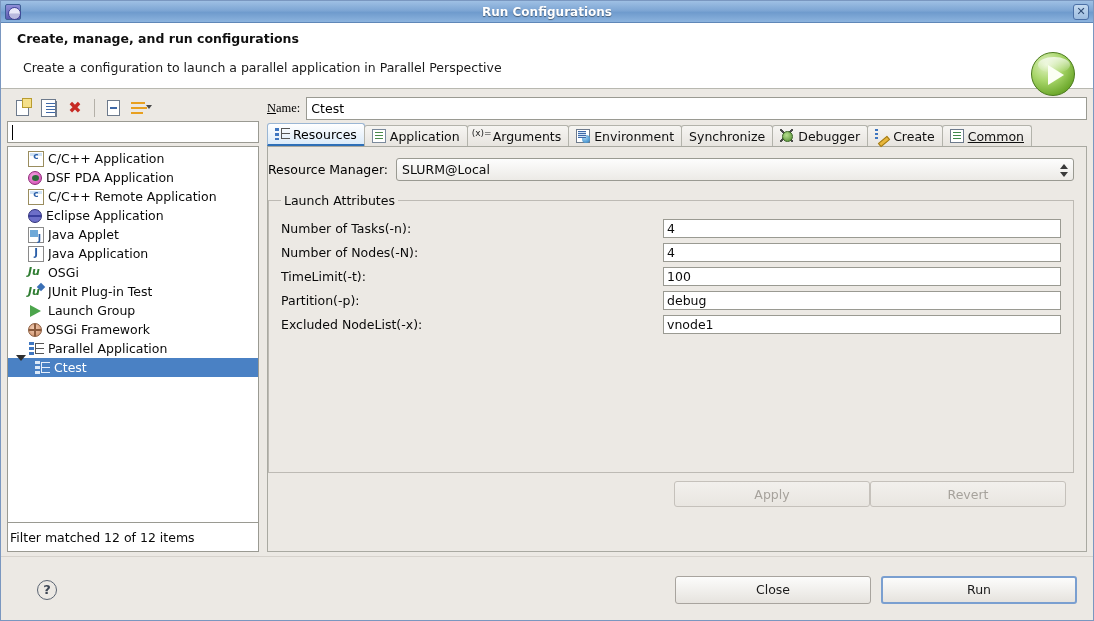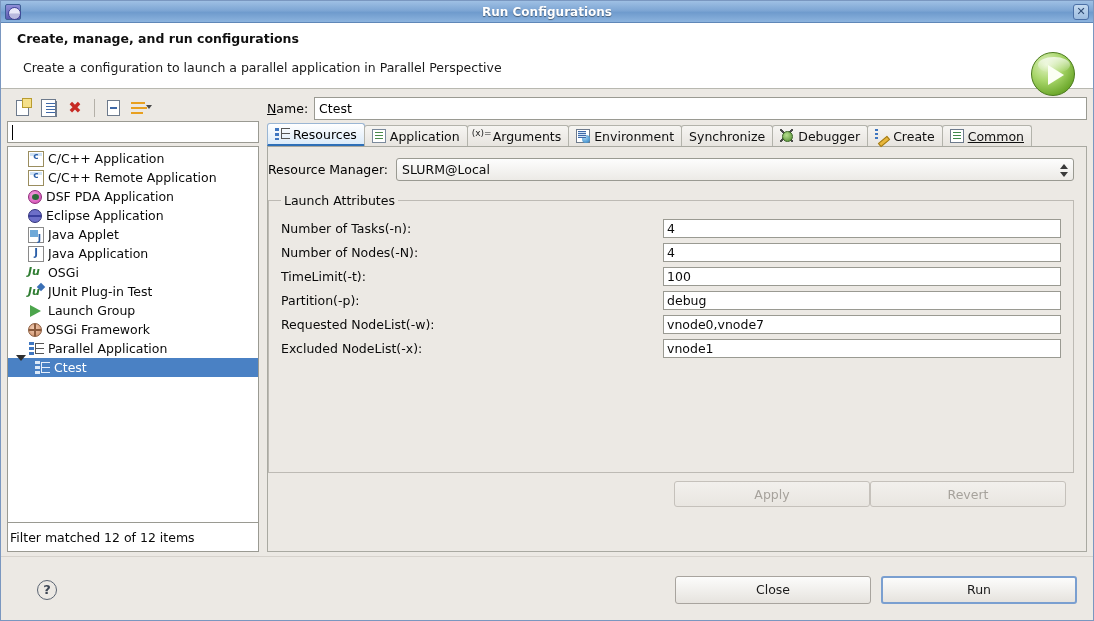--- a/index.html
+++ b/index.html
@@ -243,21 +243,21 @@
     background: #ffffff;
     display: flex; align-items: center;
     padding-left: 2px;
     font-size: 12.5px; color: #0a0a0a;
   }
 
   
   #right { flex: 1; margin-left: 8px; display: flex; flex-direction: column; }
 
   #name-row { display: flex; align-items: center; height: 26px; margin-bottom: 4px; }
-  #name-row .lbl { font-size: 12.5px; margin-right: 6px; }
+  #name-row .lbl { font-size: 12.5px; margin-right: 6px; font-family: Liberation Serif, serif; }
   #name-input {
     flex: 1; height: 23px;
     border: 1px solid #9a9a92; background: #ffffff;
     font-size: 12.5px; padding: 0 4px; line-height: 21px;
   }
 
   #tabstrip {
     display: flex; align-items: flex-end;
     height: 22px;
     border-bottom: 1px solid #a9a9a1;
@@ -452,27 +452,27 @@
       <div id="filter-input"></div>
 
       <div id="tree">
         <div class="tree-row">
           <span class="tw"></span>
           <span class="tree-ico ic-cpp"></span>
           <span class="tree-label">C/C++ Application</span>
         </div>
         <div class="tree-row">
           <span class="tw"></span>
+          <span class="tree-ico ic-dsf"></span>
+          <span class="tree-label">DSF PDA Application</span>
+        </div>
+        <div class="tree-row">
+          <span class="tw"></span>
           <span class="tree-ico ic-cpp"></span>
           <span class="tree-label">C/C++ Remote Application</span>
-        </div>
-        <div class="tree-row">
-          <span class="tw"></span>
-          <span class="tree-ico ic-dsf"></span>
-          <span class="tree-label">DSF PDA Application</span>
         </div>
         <div class="tree-row">
           <span class="tw"></span>
           <span class="tree-ico ic-eclipse"></span>
           <span class="tree-label">Eclipse Application</span>
         </div>
         <div class="tree-row">
           <span class="tw"></span>
           <span class="tree-ico ic-japplet"></span>
           <span class="tree-label">Java Applet</span>
@@ -580,24 +580,20 @@
             <span class="a-label">Number of Nodes(-N):</span>
             <div class="a-input">4</div>
           </div>
           <div class="attr-row">
             <span class="a-label">TimeLimit(-t):</span>
             <div class="a-input">100</div>
           </div>
           <div class="attr-row">
             <span class="a-label">Partition(-p):</span>
             <div class="a-input">debug</div>
-          </div>
-          <div class="attr-row">
-            <span class="a-label">Requested NodeList(-w):</span>
-            <div class="a-input">vnode0,vnode7</div>
           </div>
           <div class="attr-row">
             <span class="a-label">Excluded NodeList(-x):</span>
             <div class="a-input">vnode1</div>
           </div>
         </fieldset>
 
         <div id="apply-row">
           <div class="btn disabled">
             <span>Apply</span>

